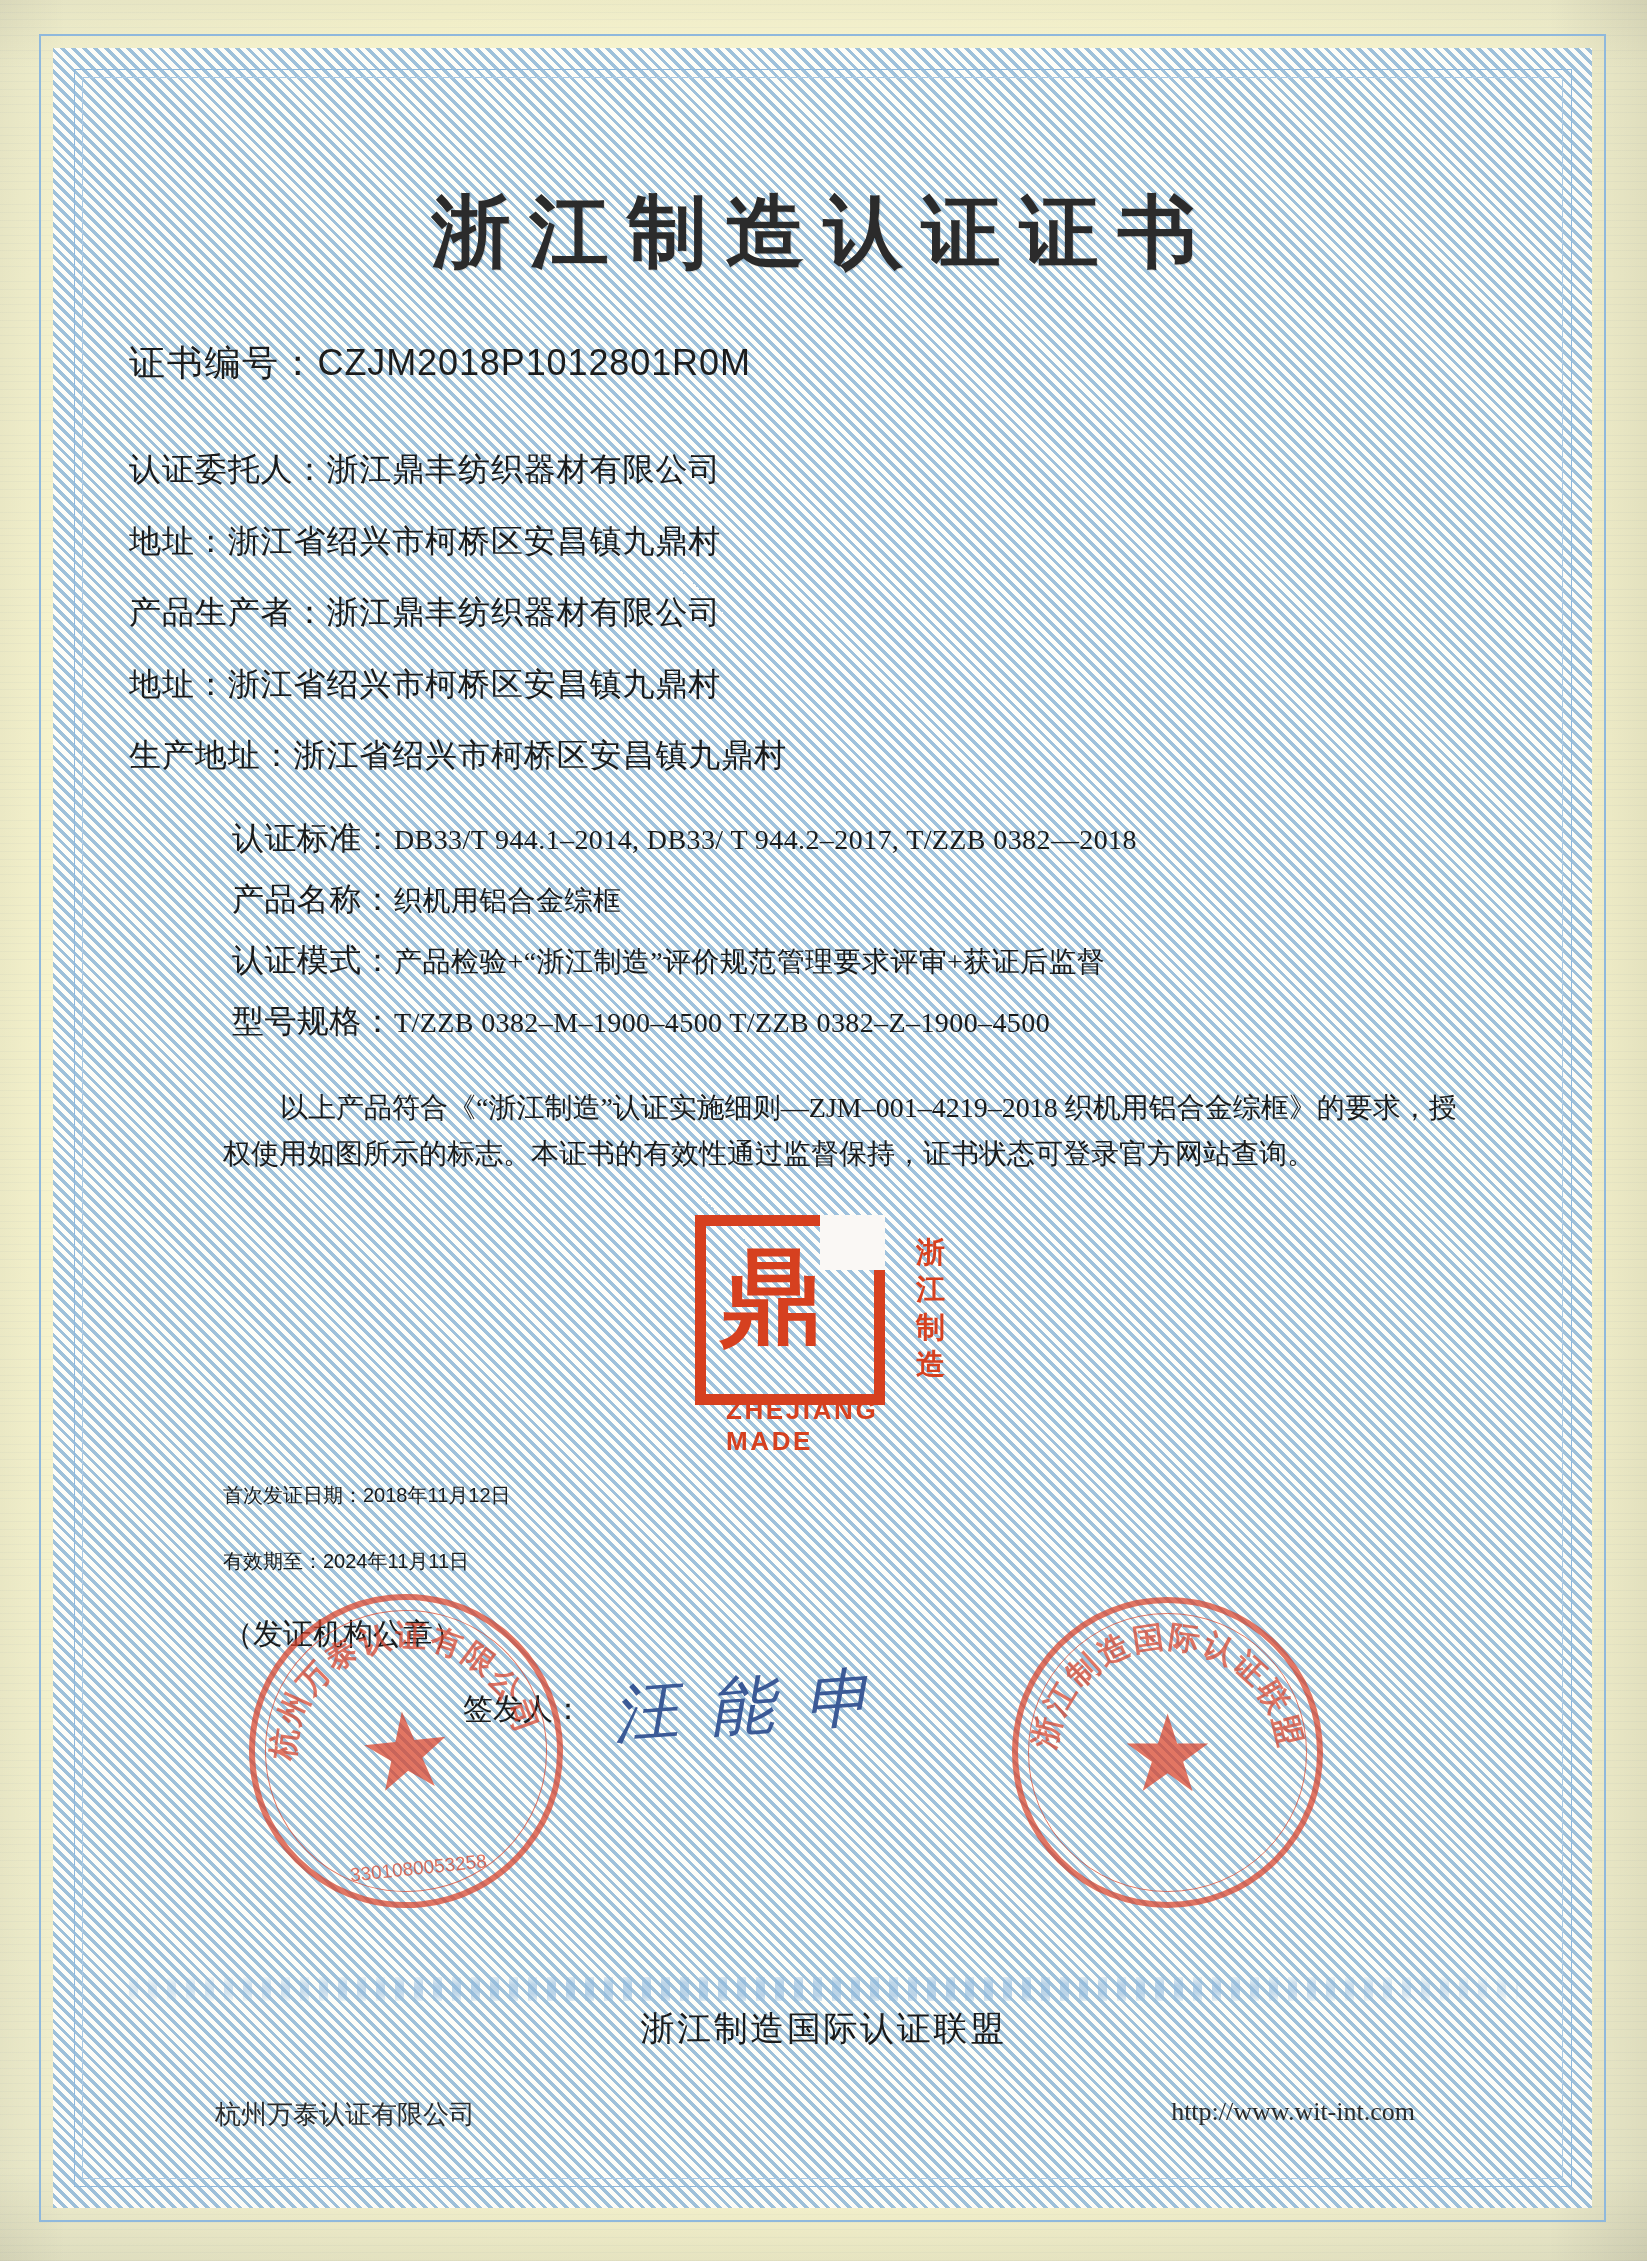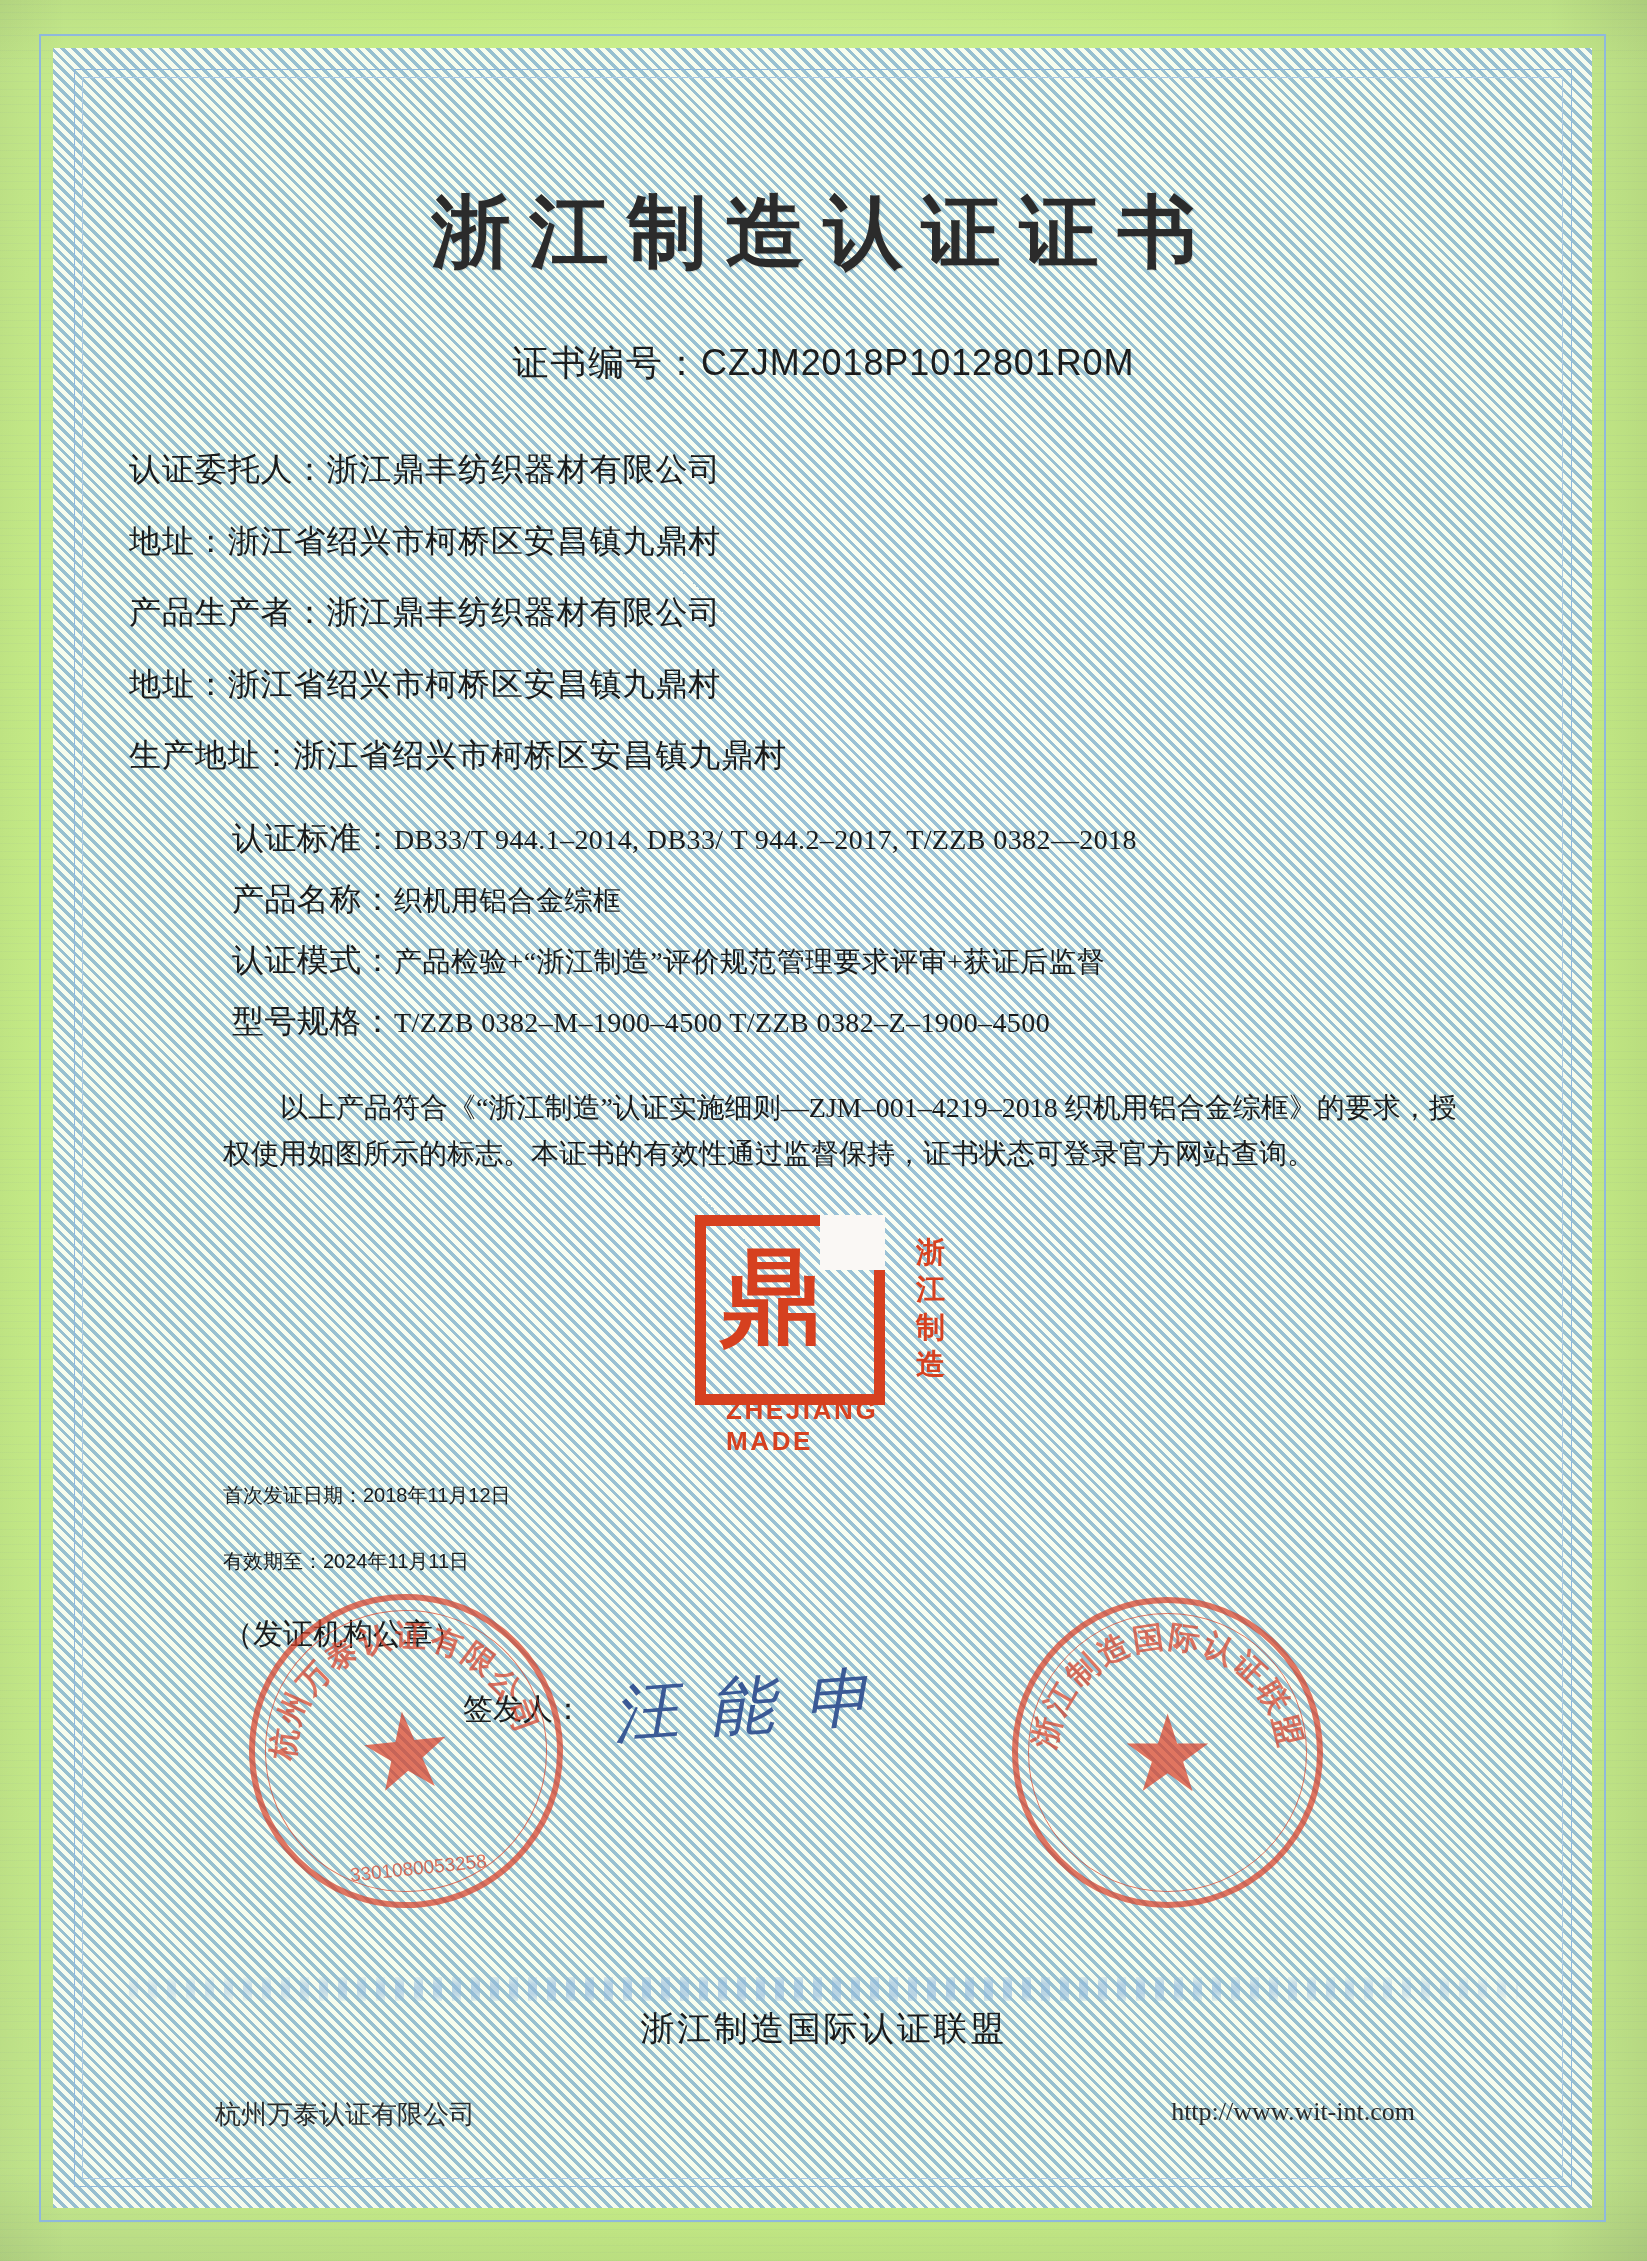--- a/index.html
+++ b/index.html
@@ -8,21 +8,21 @@
     padding: 0;
     background: #f2f1ee;
   }
   body {
     font-family: "Liberation Serif", "DejaVu Serif", serif;
   }
   .page {
     position: relative;
     width: 1647px;
     height: 2261px;
-    background: #bef264;
+    background: #fef9c3;
     overflow: hidden;
   }
   
   .paper-texture {
     position: absolute;
     inset: 0;
     background:
       linear-gradient(90deg, rgba(0,0,0,0.05) 0%, rgba(0,0,0,0) 4%, rgba(0,0,0,0) 94%, rgba(0,0,0,0.08) 100%),
       linear-gradient(180deg, rgba(0,0,0,0.05) 0%, rgba(0,0,0,0) 3%, rgba(0,0,0,0) 96%, rgba(0,0,0,0.07) 100%),
       repeating-linear-gradient(0deg, rgba(120,140,170,0.055) 0px, rgba(120,140,170,0.055) 0.9px, rgba(255,255,255,0) 0.9px, rgba(255,255,255,0) 7.7px);
@@ -85,21 +85,20 @@
     font-size: 79px;
     letter-spacing: 19px;
     font-weight: bold;
     color: #2b2b2b;
     margin-top: 77px;
     font-family: "DejaVu Serif", "Liberation Serif", serif;
     text-shadow: 0.9px 0.9px 0 rgba(0,0,0,0.12);
   }
 
   .cert-number {
-    text-align: center;
     font-size: 36px;
     color: #1c1c1c;
     margin-top: 53px;
     letter-spacing: 0.9px;
     font-family: "Liberation Sans", sans-serif;
   }
   .cert-number .label {
     letter-spacing: 1.7px;
   }
 

